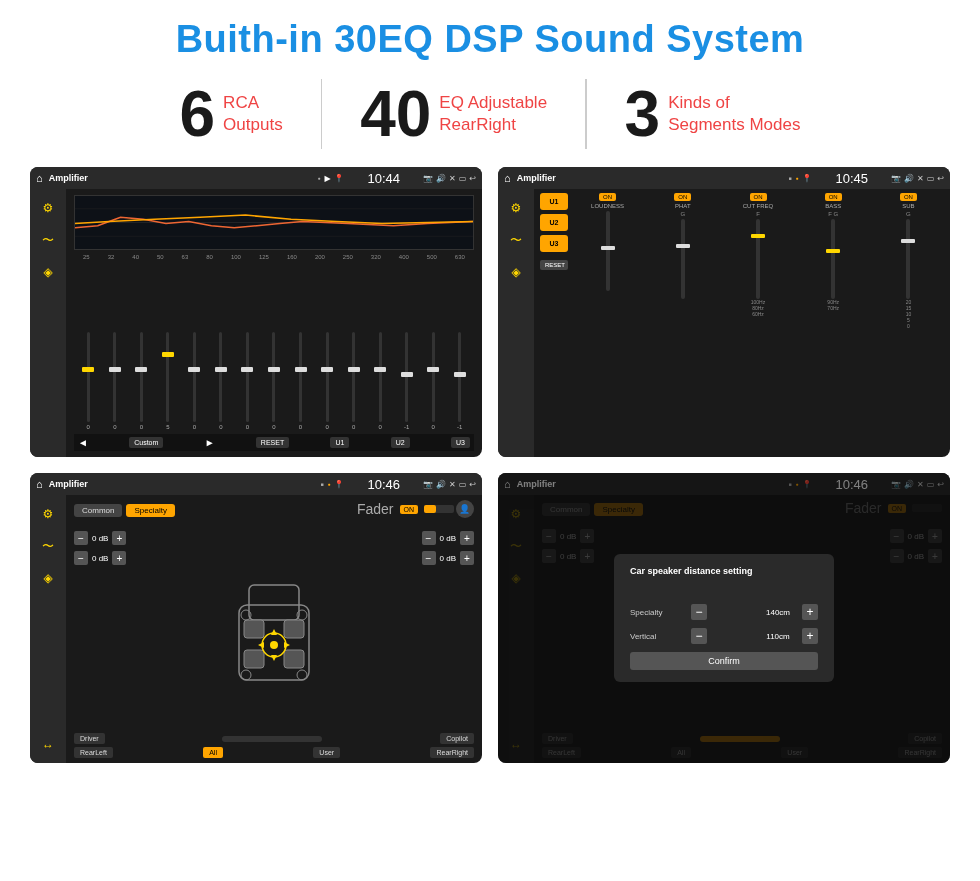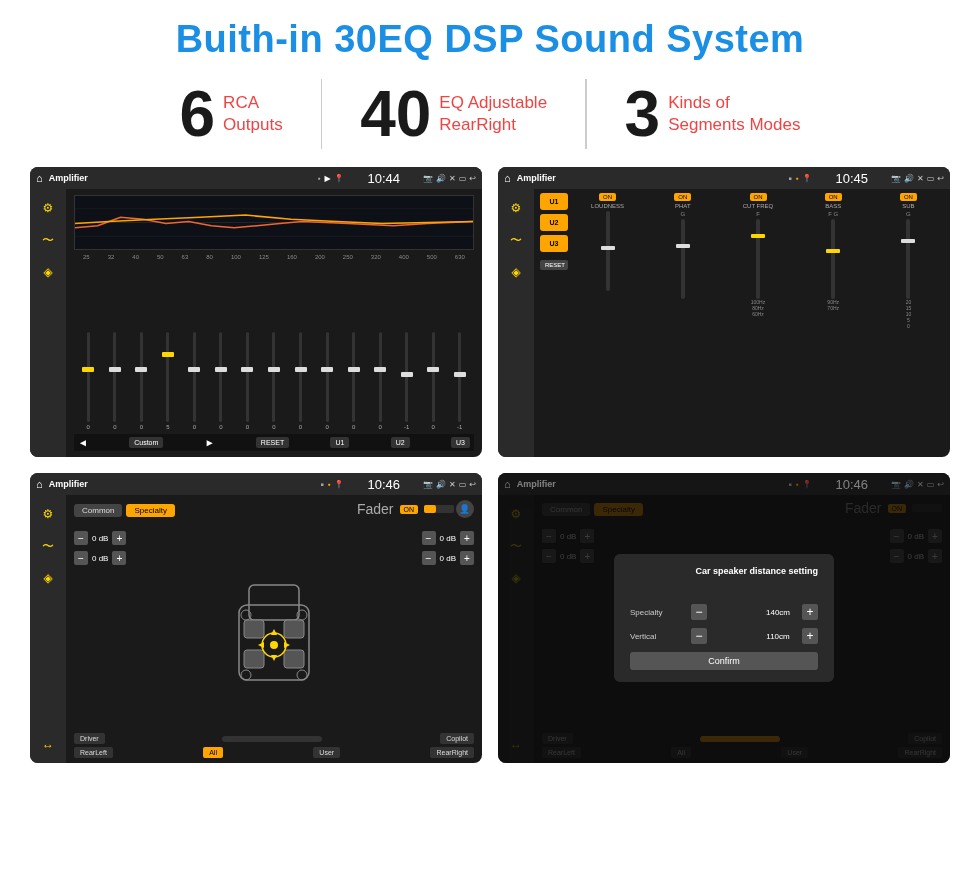--- a/index.html
+++ b/index.html
@@ -358,21 +358,21 @@
     }
     .dialog-box {
       background: #2a2a2a;
       border-radius: 6px;
       padding: 12px 16px;
       width: 220px;
     }
     .dialog-title {
       font-size: 9px;
       color: #fff;
-      text-align: right;
+      text-align: left;
       margin-bottom: 28px;
       font-weight: bold;
     }
     .dialog-row {
       display: flex;
       align-items: center;
       justify-content: space-between;
       margin-bottom: 8px;
     }
     .dialog-field-label {

